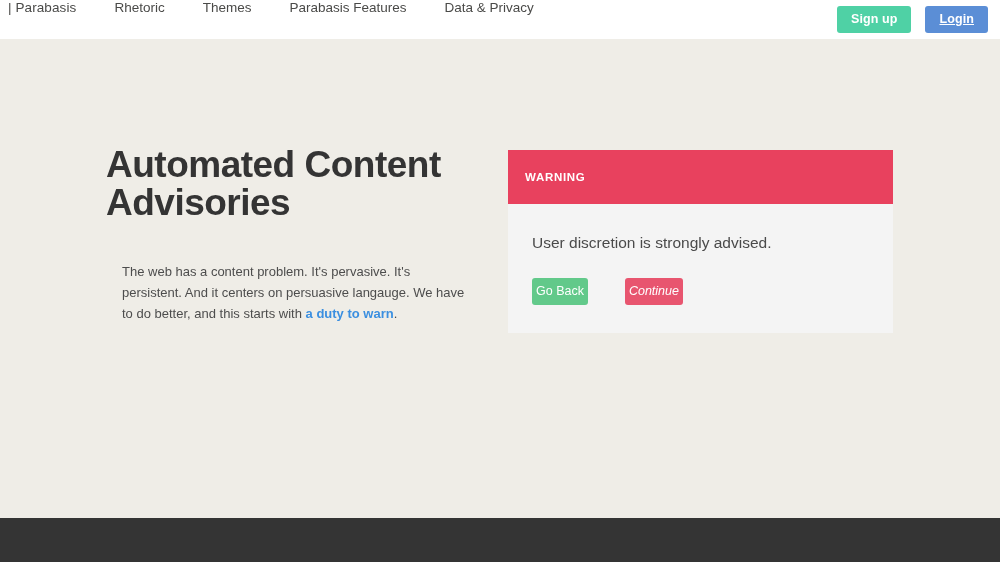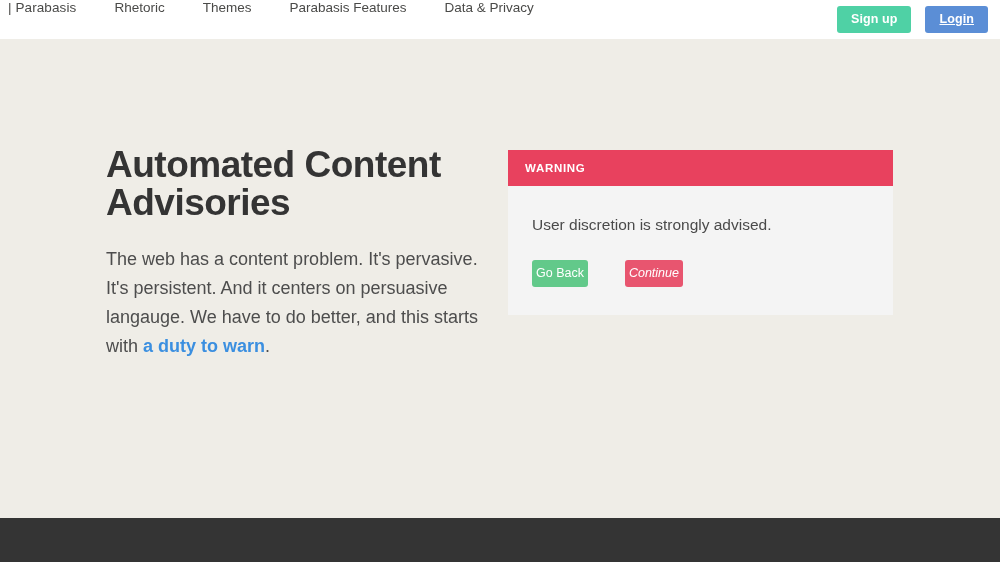--- a/index.html
+++ b/index.html
@@ -88,23 +88,23 @@
   }
   .hero-title {
     margin: 0;
     font-size: 37px;
     line-height: 1.04;
     font-weight: bold;
     color: #343434;
     letter-spacing: -0.5px;
   }
   .hero-text {
-    margin: 0;
+    margin: 16px;
     padding-top: 22px;
-    font-size: 18px;
+    font-size: 13px;
     line-height: 1.62;
     color: #4d4d4d;
     max-width: 376px;
   }
   .hero-link {
     color: #3b8fe0;
     font-weight: bold;
     text-decoration: none;
     cursor: pointer;
   }
@@ -115,21 +115,21 @@
     left: 508px;
     top: 111px;
     width: 385px;
     background: #f4f4f4;
   }
   .card-header {
     background: #e8415e;
     height: 30px;
     display: flex;
     align-items: center;
-    padding: 3px 17px;
+    padding: 12px 17px;
   }
   .card-header-title {
     color: #ffffff;
     font-size: 11.5px;
     font-weight: bold;
     letter-spacing: 0.7px;
   }
   .card-body {
     padding: 26px 24px 28px 24px;
   }

